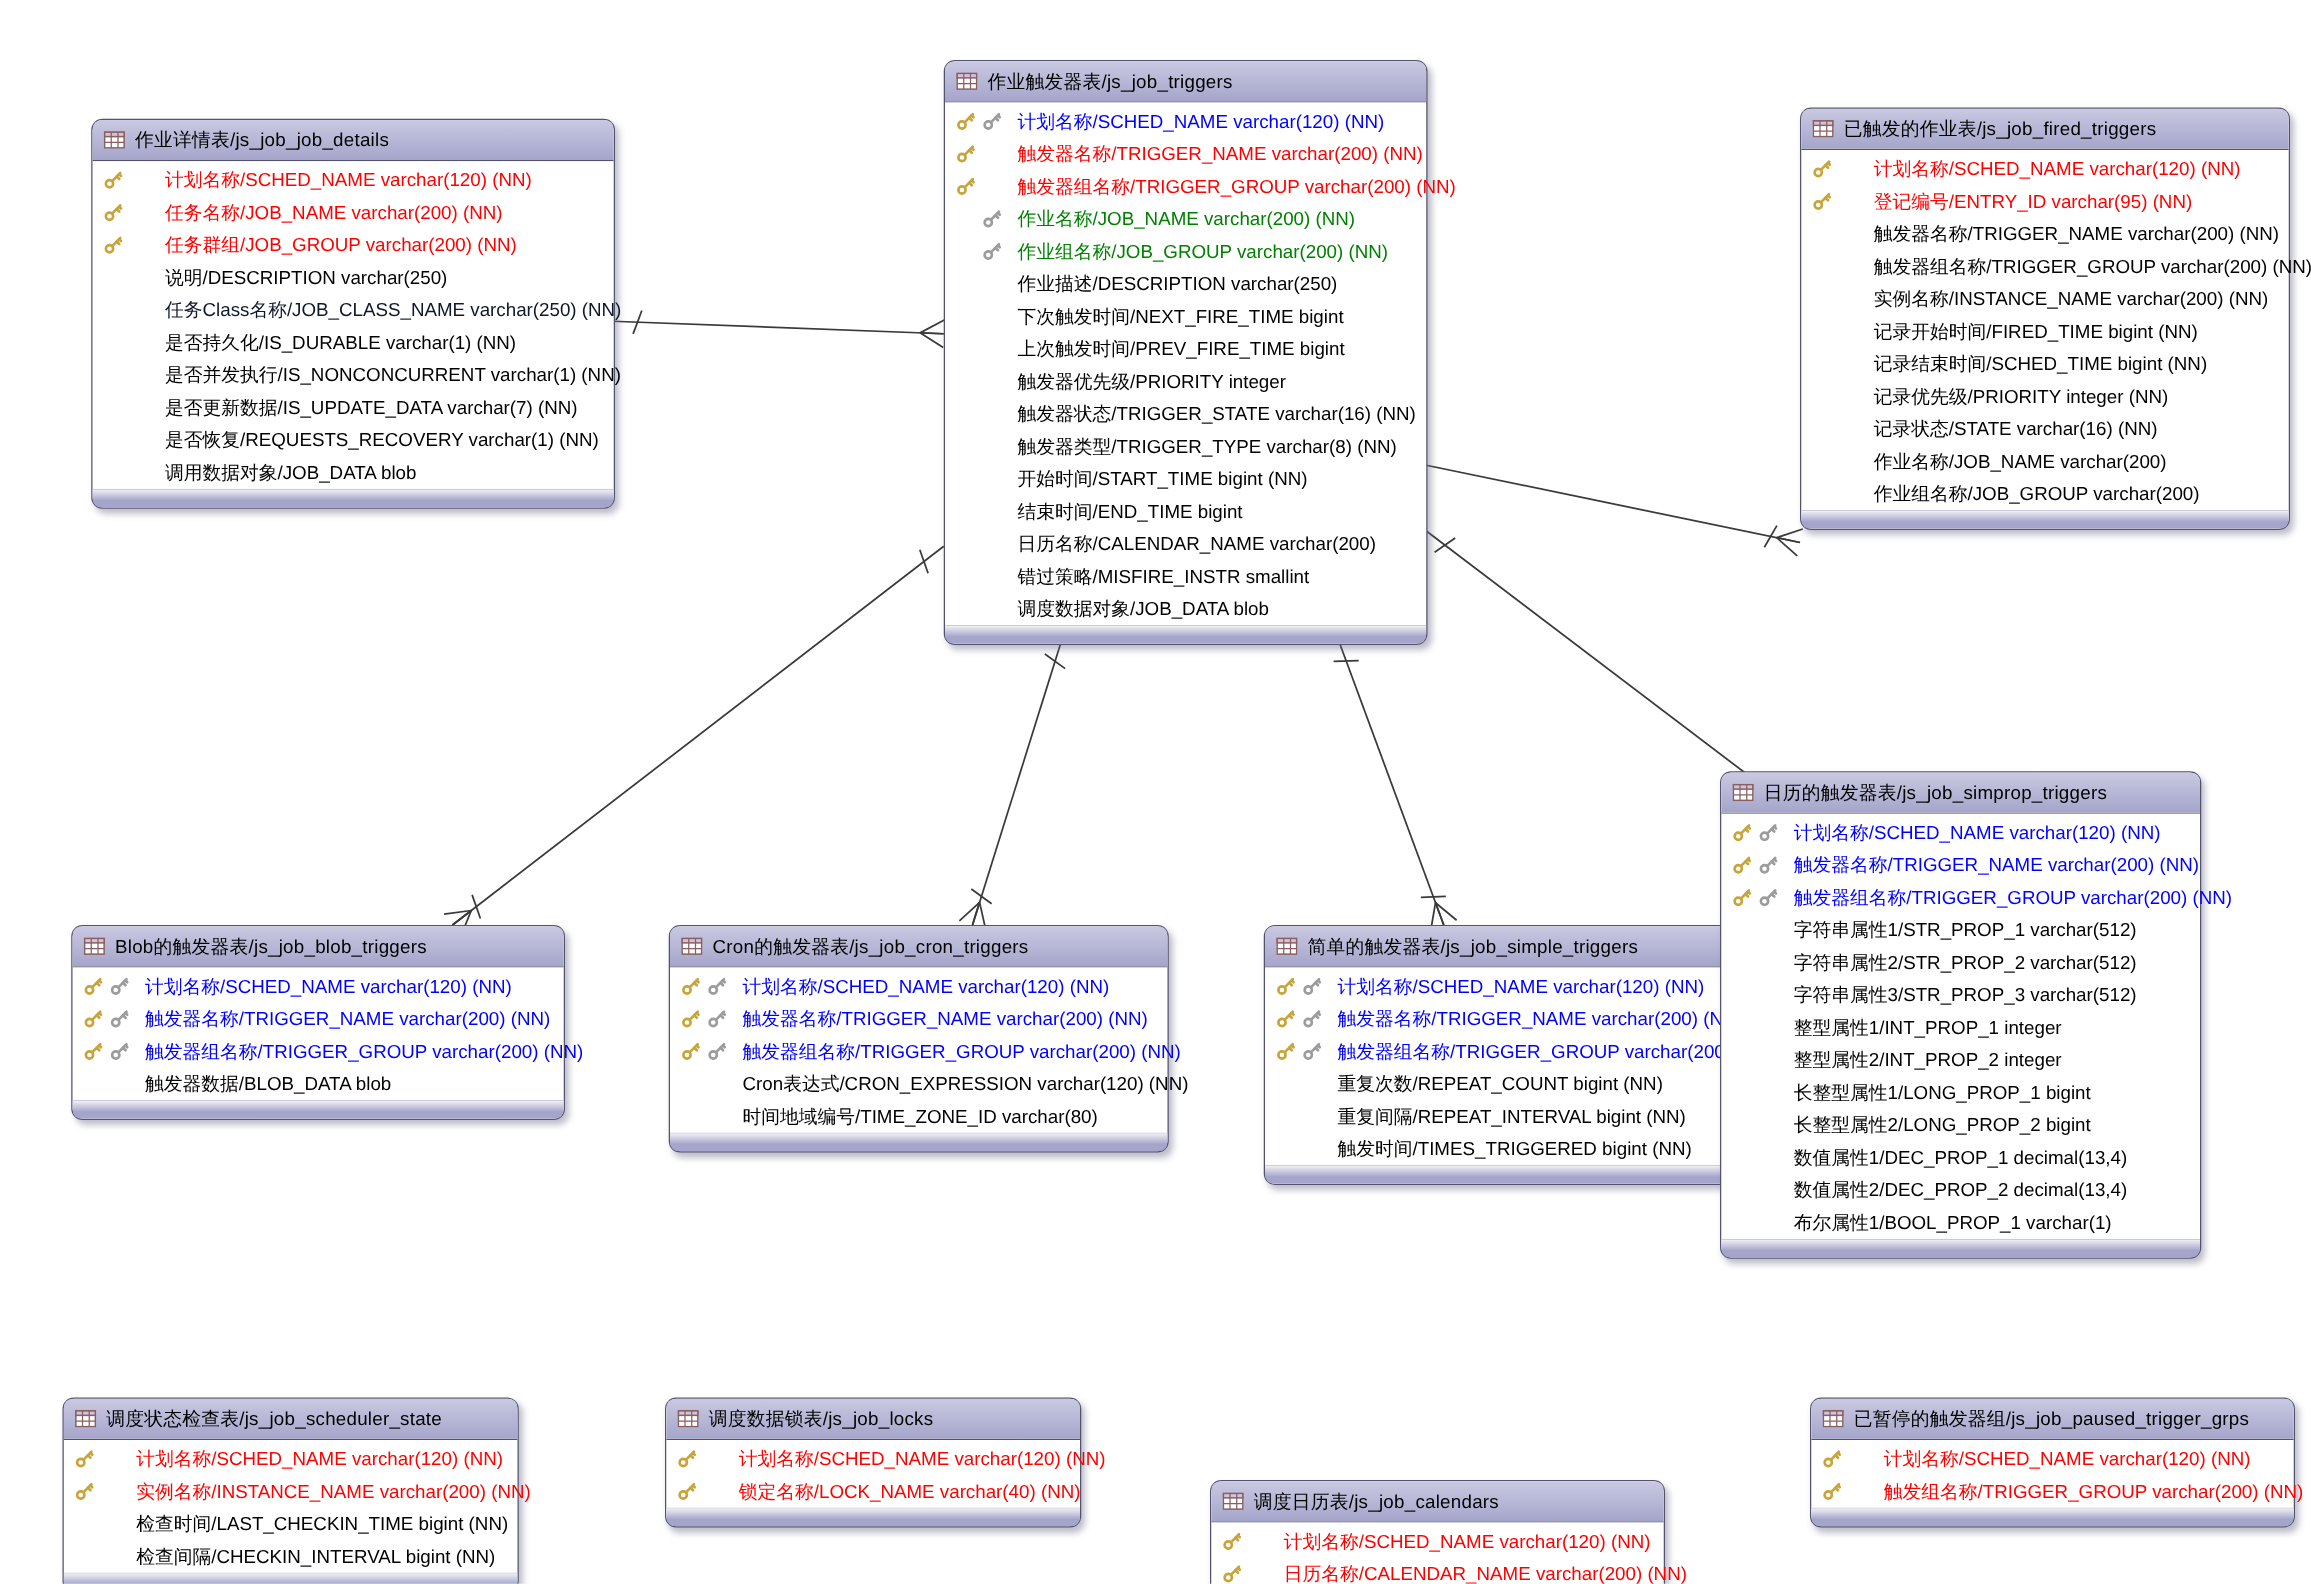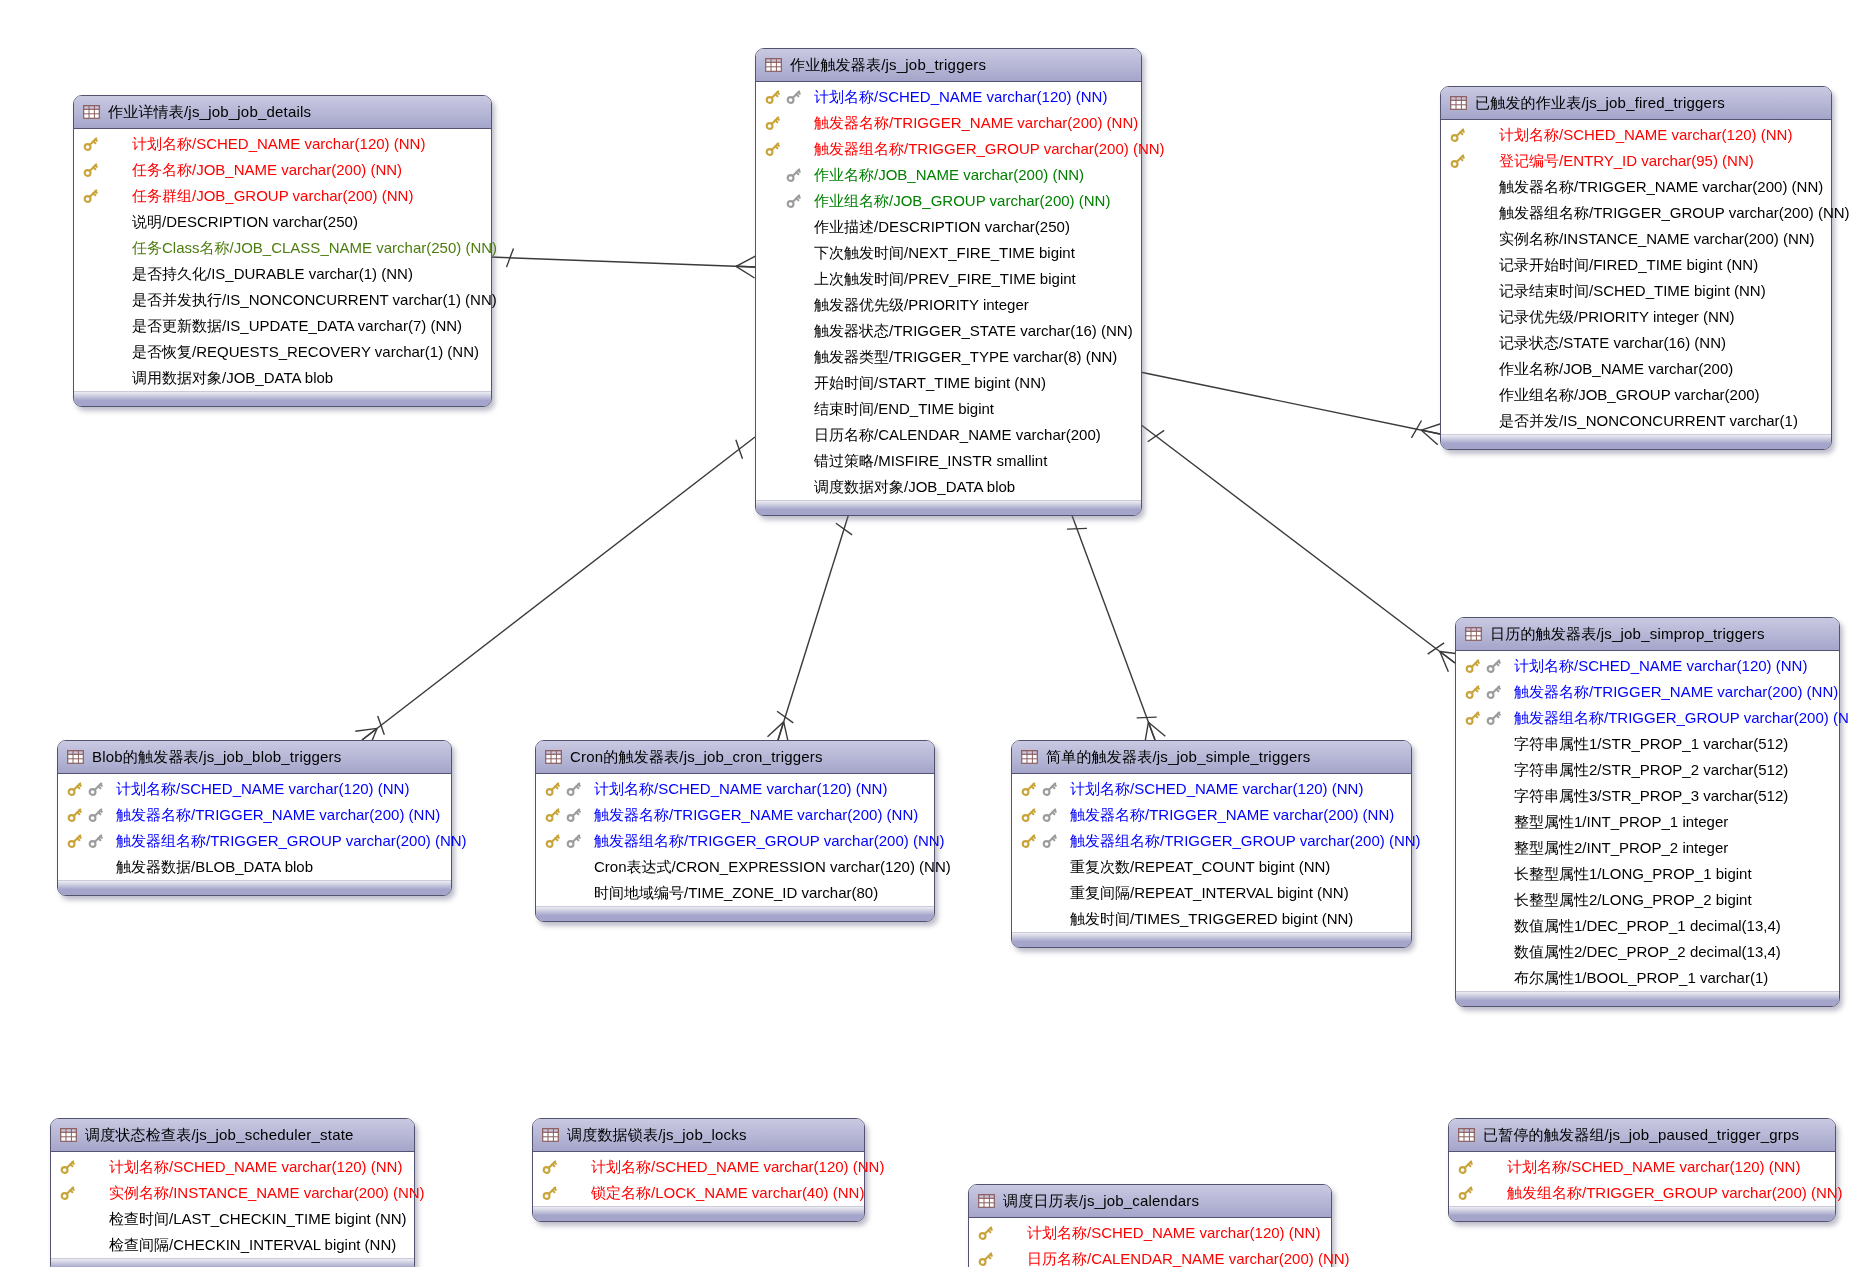--- a/index.html
+++ b/index.html
@@ -132,21 +132,21 @@
                 <path d="M10.4 5.2 L12.4 7.2"></path>
                 <path d="M12.3 3.3 L13.8 4.8"></path>
               </g>
             </svg></span>
           <span class="ftxt" style="color: rgb(255, 0, 0);">任务群组/JOB_GROUP varchar(200) (NN)</span>
         </div>
         <div class="row">
           <span class="ftxt" style="color: rgb(0, 0, 0);">说明/DESCRIPTION varchar(250)</span>
         </div>
         <div class="row">
-          <span class="ftxt" style="color: #4d7c0f;">任务Class名称/JOB_CLASS_NAME varchar(250) (NN)</span>
+          <span class="ftxt" style="color: #0f172a;">任务Class名称/JOB_CLASS_NAME varchar(250) (NN)</span>
         </div>
         <div class="row">
           <span class="ftxt" style="color: rgb(0, 0, 0);">是否持久化/IS_DURABLE varchar(1) (NN)</span>
         </div>
         <div class="row">
           <span class="ftxt" style="color: rgb(0, 0, 0);">是否并发执行/IS_NONCONCURRENT varchar(1) (NN)</span>
         </div>
         <div class="row">
           <span class="ftxt" style="color: rgb(0, 0, 0);">是否更新数据/IS_UPDATE_DATA varchar(7) (NN)</span>
         </div>
@@ -328,23 +328,20 @@
         </div>
         <div class="row">
           <span class="ftxt" style="color: rgb(0, 0, 0);">记录状态/STATE varchar(16) (NN)</span>
         </div>
         <div class="row">
           <span class="ftxt" style="color: rgb(0, 0, 0);">作业名称/JOB_NAME varchar(200)</span>
         </div>
         <div class="row">
           <span class="ftxt" style="color: rgb(0, 0, 0);">作业组名称/JOB_GROUP varchar(200)</span>
         </div>
-        <div class="row">
-          <span class="ftxt" style="color: rgb(0, 0, 0);">是否并发/IS_NONCONCURRENT varchar(1)</span>
-        </div>
       </div>
       <div class="tbl-f"></div>
     </div>
     <div class="tbl" style="left: 57px; top: 740px; width: 393px;">
       <div class="tbl-h">
         <span class="grid-ic">
           <svg width="17" height="14" viewBox="0 0 17 14">
             <rect x="0.7" y="0.7" width="15.6" height="12.6" fill="#ffffff" stroke="#8a5f5f" stroke-width="1.2"></rect>
             <rect x="0.7" y="0.7" width="15.6" height="3.6" fill="#cfc3dd" stroke="#8a5f5f" stroke-width="1.2"></rect>
             <line x1="6" y1="0.7" x2="6" y2="13.3" stroke="#8a5f5f" stroke-width="1"></line>
@@ -574,21 +571,21 @@
         </div>
         <div class="row">
           <span class="ftxt" style="color: rgb(0, 0, 0);">重复间隔/REPEAT_INTERVAL bigint (NN)</span>
         </div>
         <div class="row">
           <span class="ftxt" style="color: rgb(0, 0, 0);">触发时间/TIMES_TRIGGERED bigint (NN)</span>
         </div>
       </div>
       <div class="tbl-f"></div>
     </div>
-    <div class="tbl" style="left: 1455px; top: 617px; width: 383px; text-align: right;">
+    <div class="tbl" style="left: 1376px; top: 617px; width: 383px; text-align: right;">
       <div class="tbl-h">
         <span class="grid-ic">
           <svg width="17" height="14" viewBox="0 0 17 14">
             <rect x="0.7" y="0.7" width="15.6" height="12.6" fill="#ffffff" stroke="#8a5f5f" stroke-width="1.2"></rect>
             <rect x="0.7" y="0.7" width="15.6" height="3.6" fill="#cfc3dd" stroke="#8a5f5f" stroke-width="1.2"></rect>
             <line x1="6" y1="0.7" x2="6" y2="13.3" stroke="#8a5f5f" stroke-width="1"></line>
             <line x1="11.4" y1="0.7" x2="11.4" y2="13.3" stroke="#8a5f5f" stroke-width="1"></line>
             <line x1="0.7" y1="8.8" x2="16.3" y2="8.8" stroke="#8a5f5f" stroke-width="1"></line>
           </svg>
         </span>

